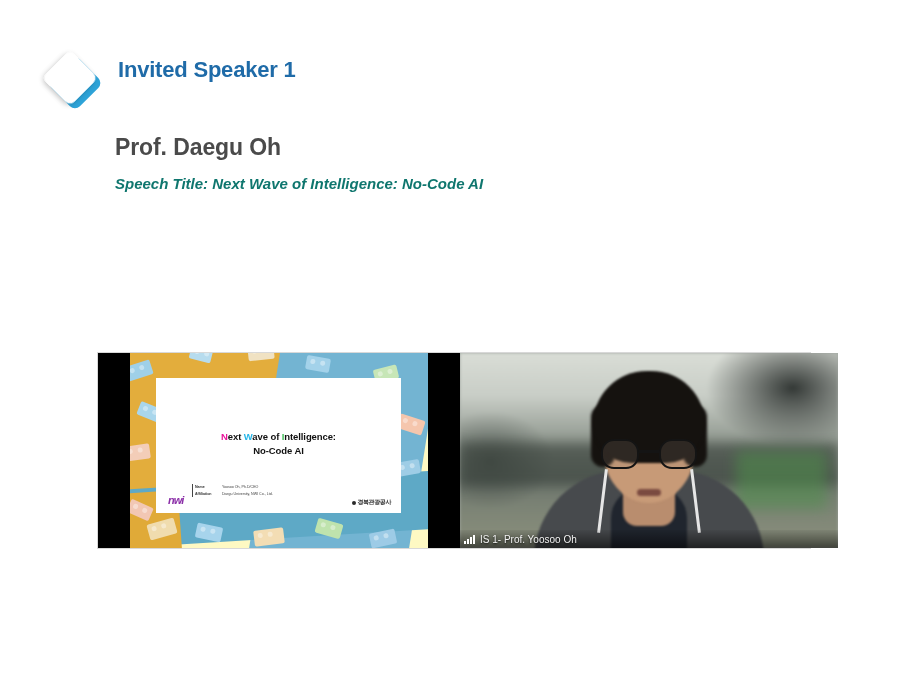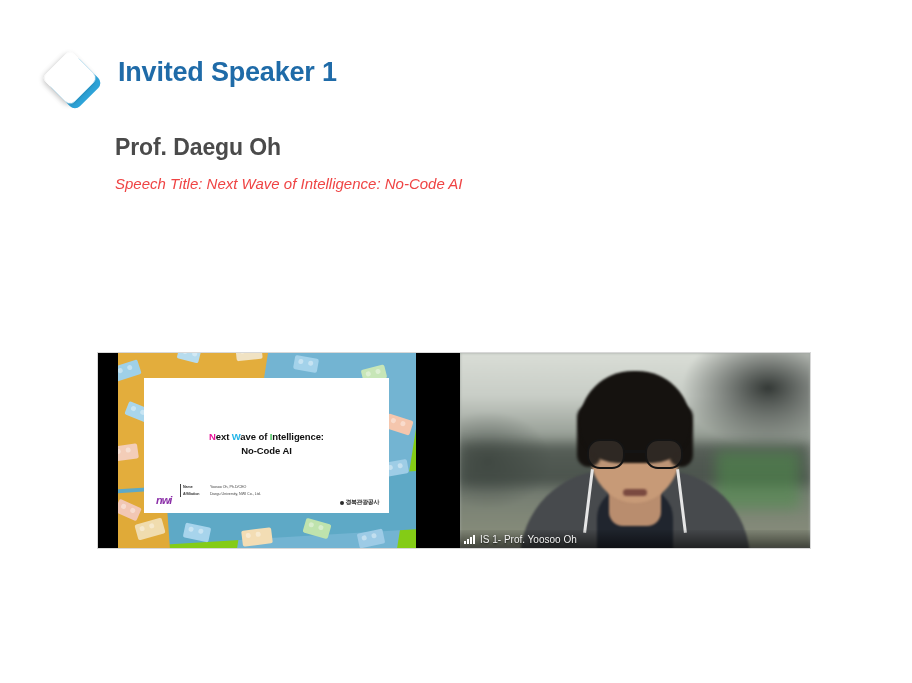--- a/index.html
+++ b/index.html
@@ -25,21 +25,21 @@
   .badge-icon {
     position: absolute;
     left: 36px; top: 44px;
     width: 68px; height: 68px;
   }
   .badge-icon svg { display: block; }
 
   .page-title {
     position: absolute;
     left: 118px; top: 57px;
-    font-size: 27px;
+    font-size: 22px;
     font-weight: bold;
     letter-spacing: -0.2px;
     color: #1f6ba8;
     white-space: nowrap;
   }
 
   
   .speaker-block {
     position: absolute;
     left: 115px; top: 133px;
@@ -55,23 +55,23 @@
   }
   .speaker-affiliation {
     font-size: 17px;
     font-weight: normal;
     color: #565656;
     line-height: 1.3;
     margin: 0 0 26px 0;
   }
   .speech-title {
     font-size: 15px;
-    font-weight: normal;
+    font-weight: bold;
     font-style: italic;
-    color: #ef4444;
+    color: #0f766e;
     line-height: 1.3;
     margin: 0;
   }
 
   
   .media-block {
     position: absolute;
     left: 98px; top: 353px;
     width: 712px; height: 195px;
     display: flex;
@@ -82,24 +82,24 @@
   
   .slide-pane {
     position: relative;
     width: 362px; height: 195px;
     background: #000000;
     overflow: hidden;
     flex: 0 0 auto;
   }
   .slide-inner {
     position: absolute;
-    left: 20px; top: 0;
+    left: 32px; top: 0;
     width: 298px; height: 195px;
     overflow: hidden;
-    background: #84cc16;
+    background: #fef9c3;
   }
   
   .lego-bg { position: absolute; inset: 0; }
   .lego-bg .yellow-field {
     position: absolute; left: 0; top: 0;
     width: 210px; height: 150px;
     background: #e3ad3c;
     transform: skewX(-4deg);
     transform-origin: top left;
   }
@@ -203,21 +203,21 @@
     width: 4px; height: 4px;
     border-radius: 50%;
     background: #2a2a2a;
     margin-right: 1px;
     vertical-align: -0.5px;
   }
 
   
   .video-pane {
     position: relative;
-    width: 350px; height: 195px;
+    width: 378px; height: 195px;
     overflow: hidden;
     flex: 0 0 auto;
     background: #9fa7a0;
   }
   .video-bg {
     position: absolute; inset: 0;
     background:
       radial-gradient(ellipse 120px 80px at 88% 18%, rgba(25,30,28,0.85), rgba(25,30,28,0) 72%),
       radial-gradient(ellipse 90px 70px at 8% 55%, rgba(40,48,44,0.55), rgba(40,48,44,0) 70%),
       linear-gradient(180deg, #d9ddd6 0%, #c8cdc6 22%, #8e968d 46%, #6d766e 64%, #7e8576 82%, #8a8f7c 100%);

